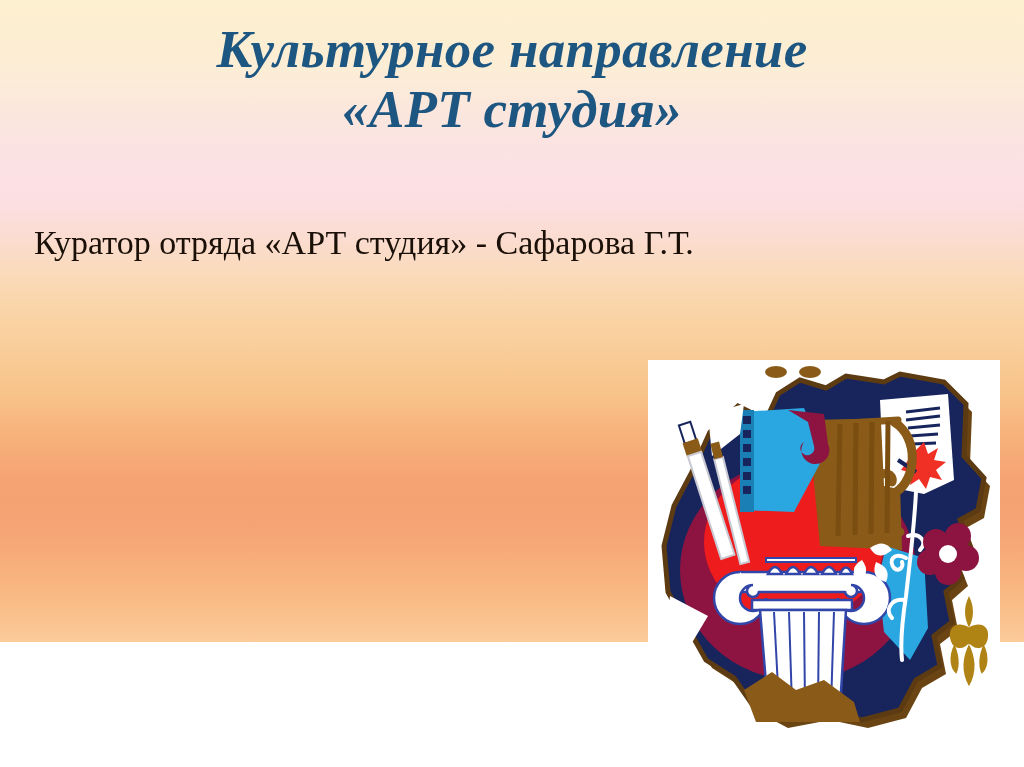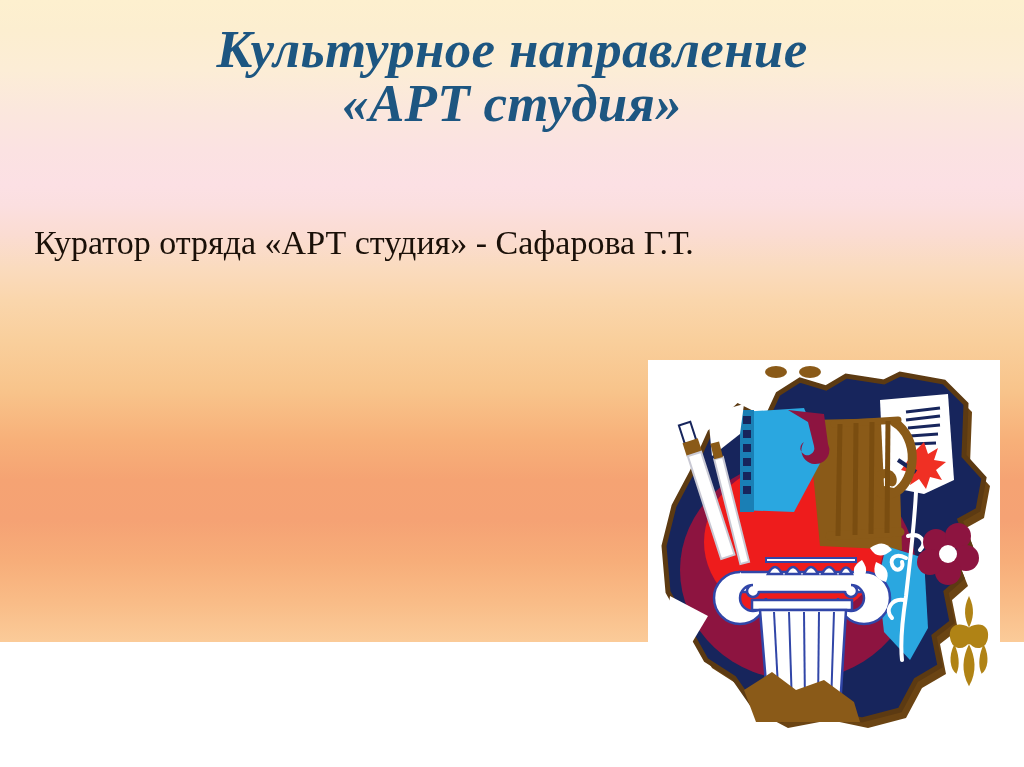--- a/index.html
+++ b/index.html
@@ -60,21 +60,21 @@
   .title-line {
     display: block;
     font-family: "Liberation Serif", "DejaVu Serif", serif;
     font-style: italic;
     font-weight: bold;
     color: #1d5681;
     letter-spacing: 0.3px;
     white-space: nowrap;
   }
   .title-line-1 { font-size: 53px; }
-  .title-line-2 { font-size: 53px; margin-top: 0; }
+  .title-line-2 { font-size: 53px; margin-top: 6px; }
 
   
   .body-block {
     position: absolute;
     left: 34px;
     top: 202px;
     width: 944px;
   }
   .para {
     color: #1a1008;

